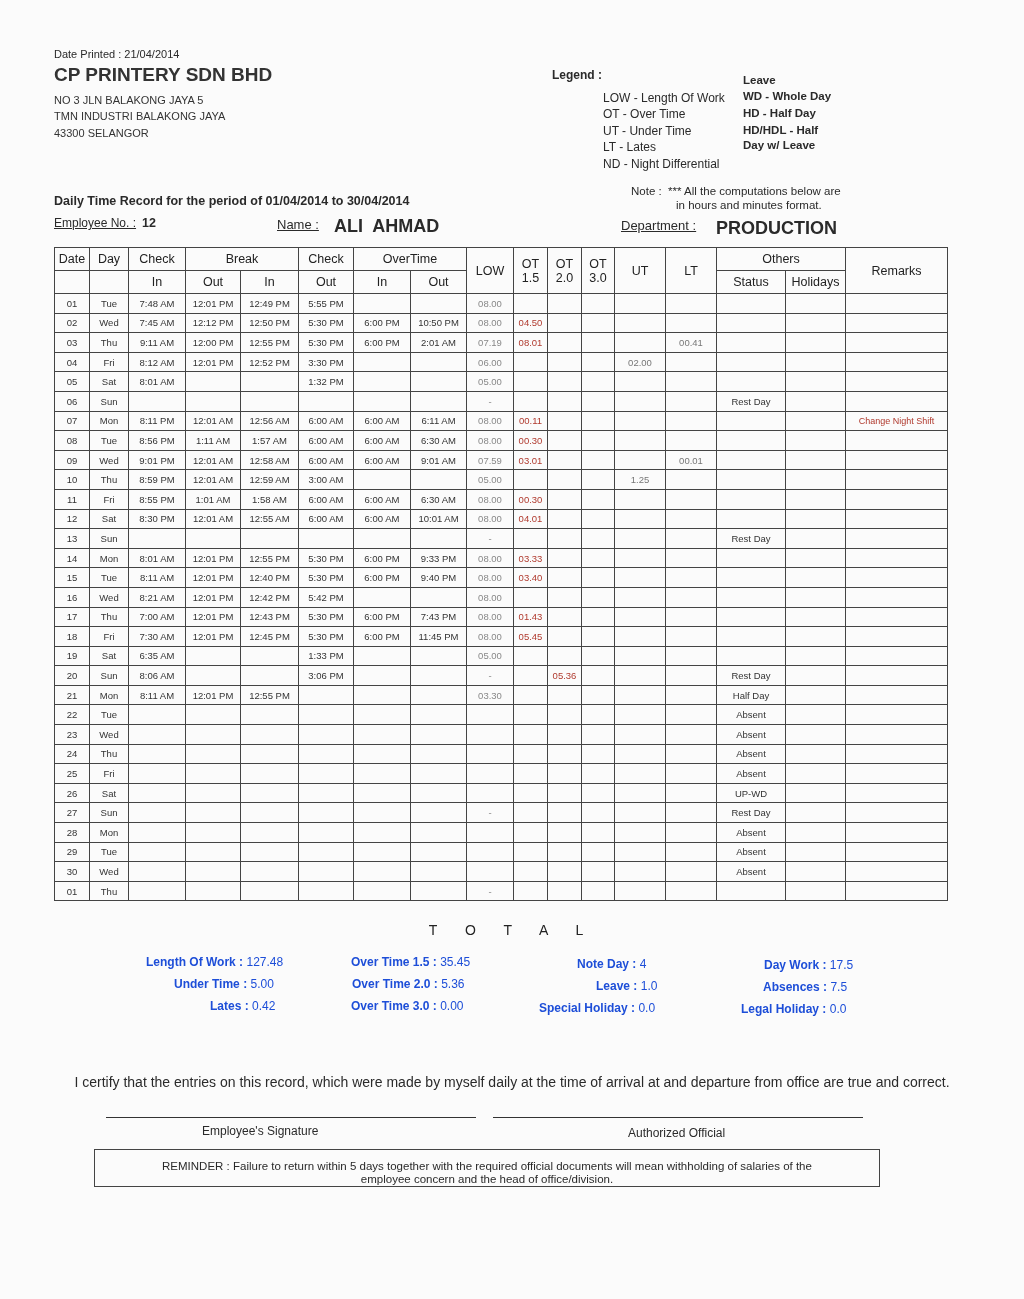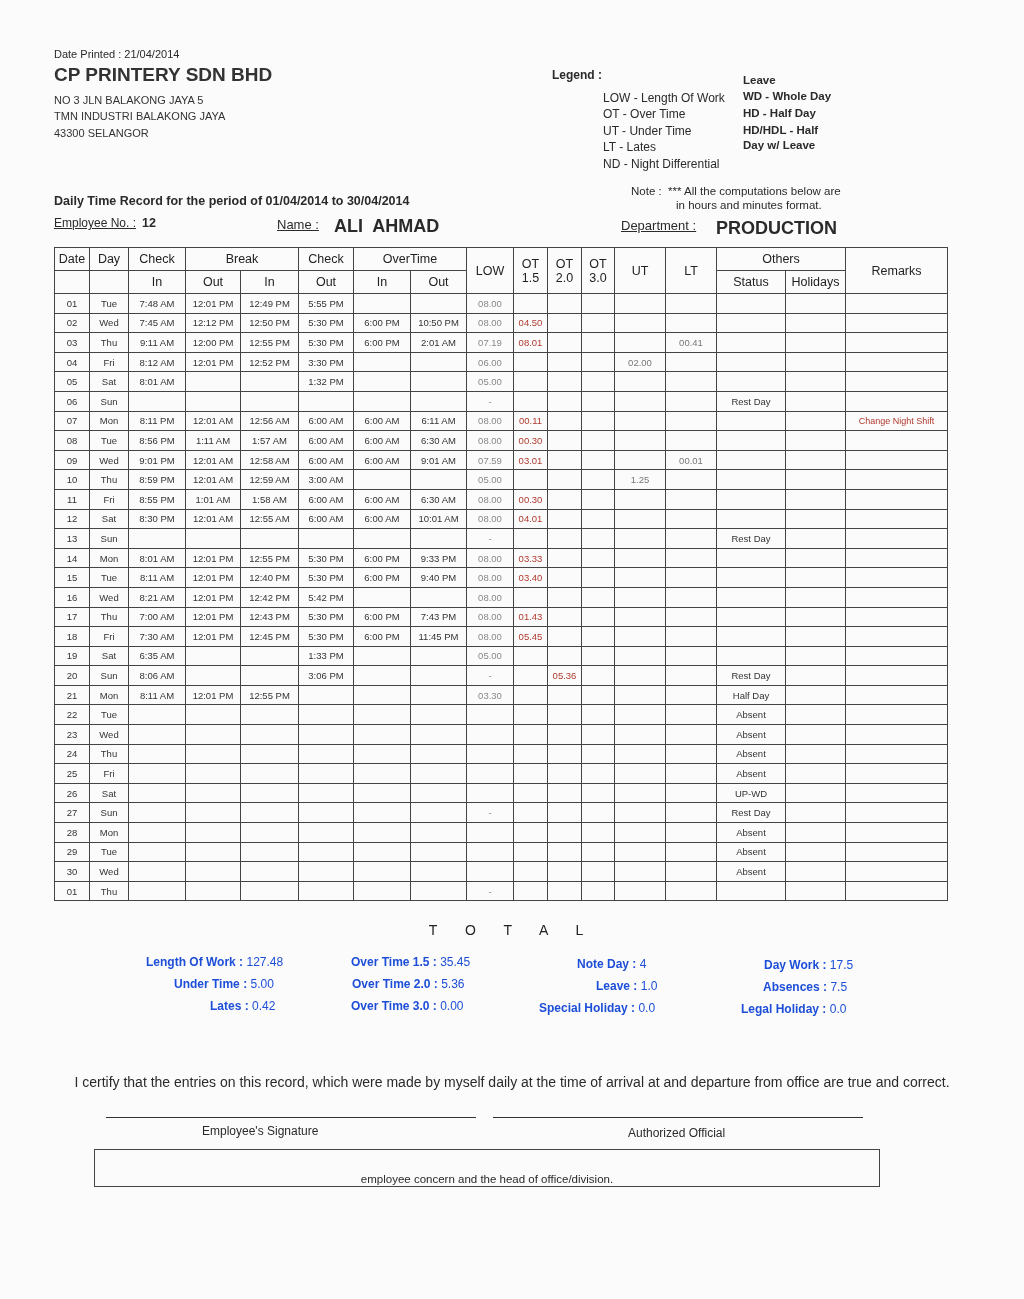--- a/index.html
+++ b/index.html
@@ -727,15 +727,15 @@
 <div class="abs tot" style="left:764px;top:958px"><span>Day Work :</span> <span class="v">17.5</span></div>
 <div class="abs tot" style="left:763px;top:980px"><span>Absences :</span> <span class="v">7.5</span></div>
 <div class="abs tot" style="left:741px;top:1002px"><span>Legal Holiday :</span> <span class="v">0.0</span></div>
 
 <div class="abs certify">I certify that the entries on this record, which were made by myself daily at the time of arrival at and departure from office are true and correct.</div>
 <div class="abs sigline" style="left:106px;width:370px"></div>
 <div class="abs sigline" style="left:493px;width:370px"></div>
 <div class="abs siglbl" style="left:202px">Employee's Signature</div>
 <div class="abs siglbl" style="left:628px;top:1126px">Authorized Official</div>
 <div class="abs reminder">
-  <br>
+  <span>REMINDER : Failure to return within 5 days together with the required official documents will mean withholding of salaries of the</span><br>
   <span>employee concern and the head of office/division.</span>
 </div>
 
 </body></html>

